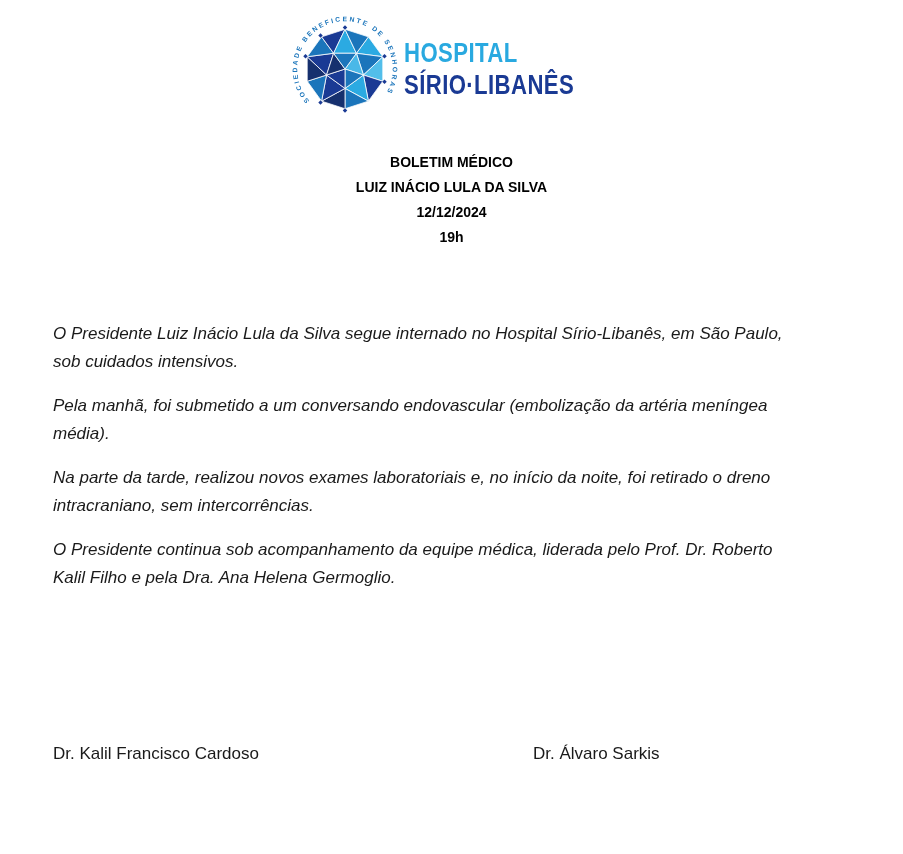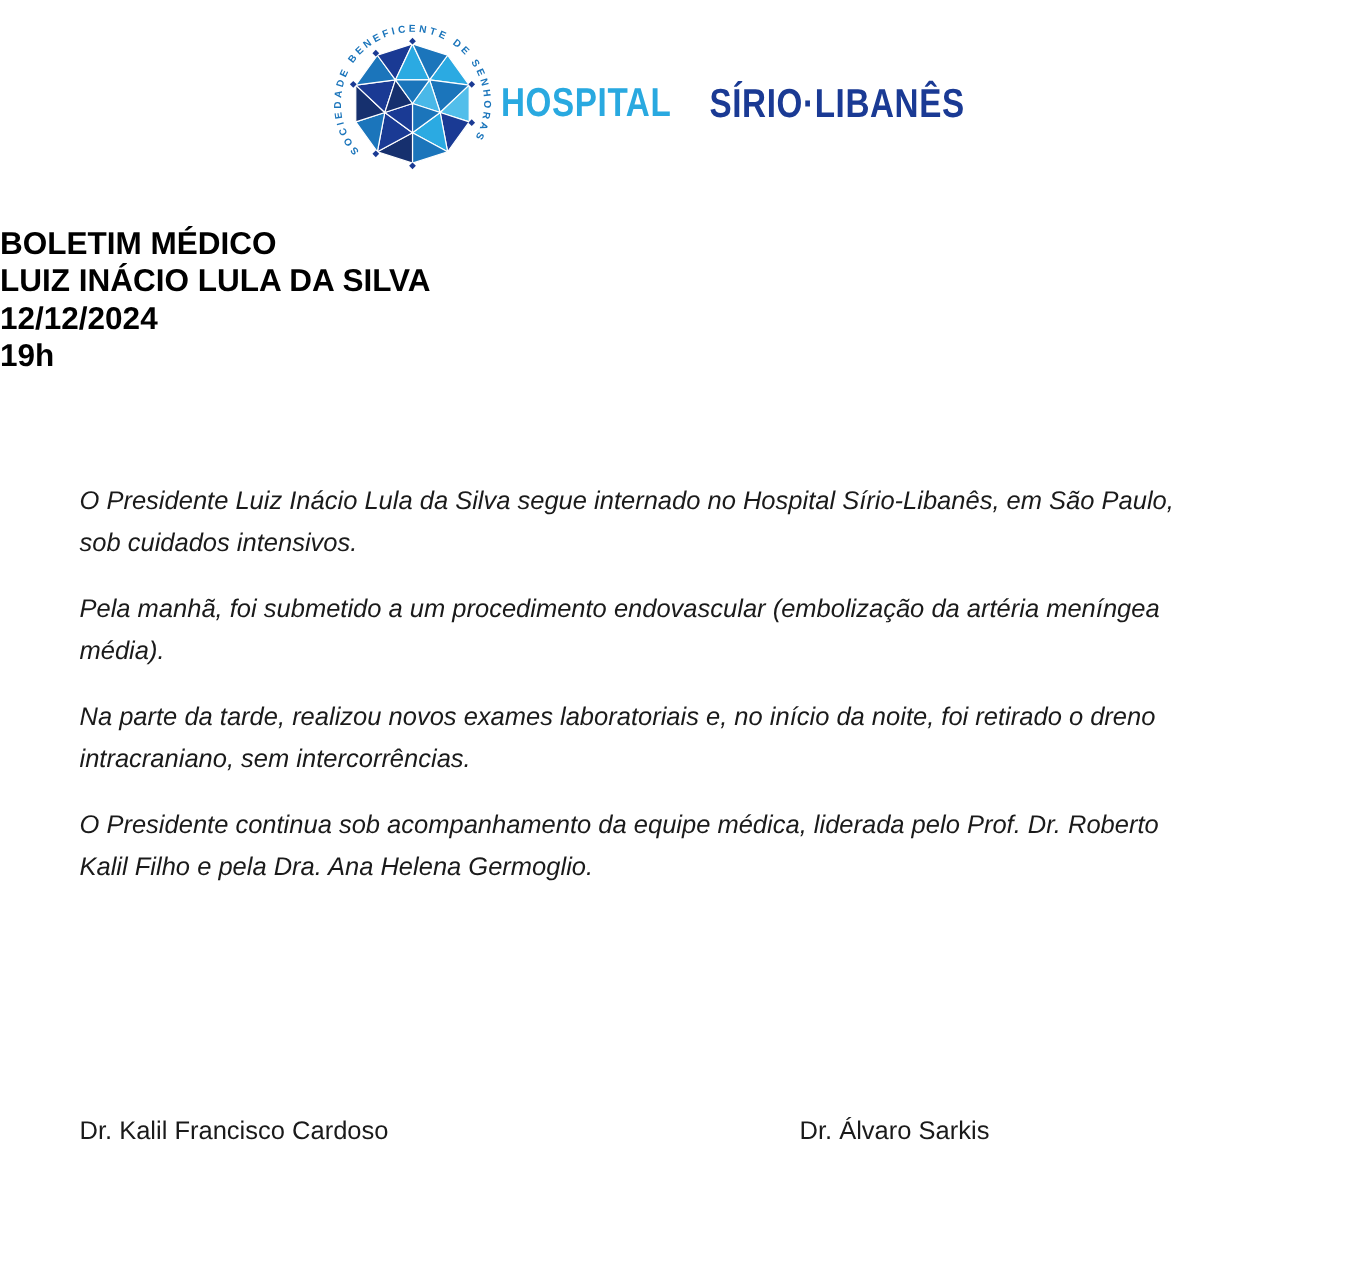--- a/index.html
+++ b/index.html
@@ -14,29 +14,30 @@
   }
   
   .logo-row {
     display: flex;
     justify-content: center;
     align-items: center;
     padding-top: 16px;
     gap: 6px;
   }
   .emblem { width: 106px; height: 106px; display: block; }
-  .wordmark { display: flex; flex-direction: row; justify-content: center; }
+  .wordmark { display: flex; flex-direction: column; justify-content: center; }
   .wm-line { font-weight: bold; transform: scaleX(0.82); transform-origin: left center; letter-spacing: 0.5px; white-space: nowrap; }
   .wm-line1 { font-size: 27px; line-height: 31px; }
   .wm-line2 { font-size: 27px; line-height: 32px; }
   
   .title-block {
     margin-top: 28px;
+    text-align: center;
     font-weight: bold;
-    font-size: 21px;
+    font-size: 14px;
     line-height: 25px;
     color: #000000;
   }
   
   .body-text {
     margin: 70px 53px 0 53px;
     font-size: 17px;
     line-height: 28px;
     color: #1a1a1a;
   }
@@ -109,21 +110,21 @@
   <div class="title-block">
     <div>BOLETIM MÉDICO</div>
     <div>LUIZ INÁCIO LULA DA SILVA</div>
     <div>12/12/2024</div>
     <div>19h</div>
   </div>
 
   <div class="body-text">
     <p class="para">O Presidente Luiz Inácio Lula da Silva segue internado no Hospital Sírio-Libanês, em São Paulo,
 sob cuidados intensivos.</p>
-    <p class="para">Pela manhã, foi submetido a um procedimento endovascular (embolização da artéria meníngea
+    <p class="para">Pela manhã, foi submetido a um conversando endovascular (embolização da artéria meníngea
 média).</p>
     <p class="para">Na parte da tarde, realizou novos exames laboratoriais e, no início da noite, foi retirado o dreno
 intracraniano, sem intercorrências.</p>
     <p class="para">O Presidente continua sob acompanhamento da equipe médica, liderada pelo Prof. Dr. Roberto
 Kalil Filho e pela Dra. Ana Helena Germoglio.</p>
   </div>
 
   <div class="signatures">
     <div class="sig-block sig-left">
       <div>Dr. Kalil Francisco Cardoso</div>

